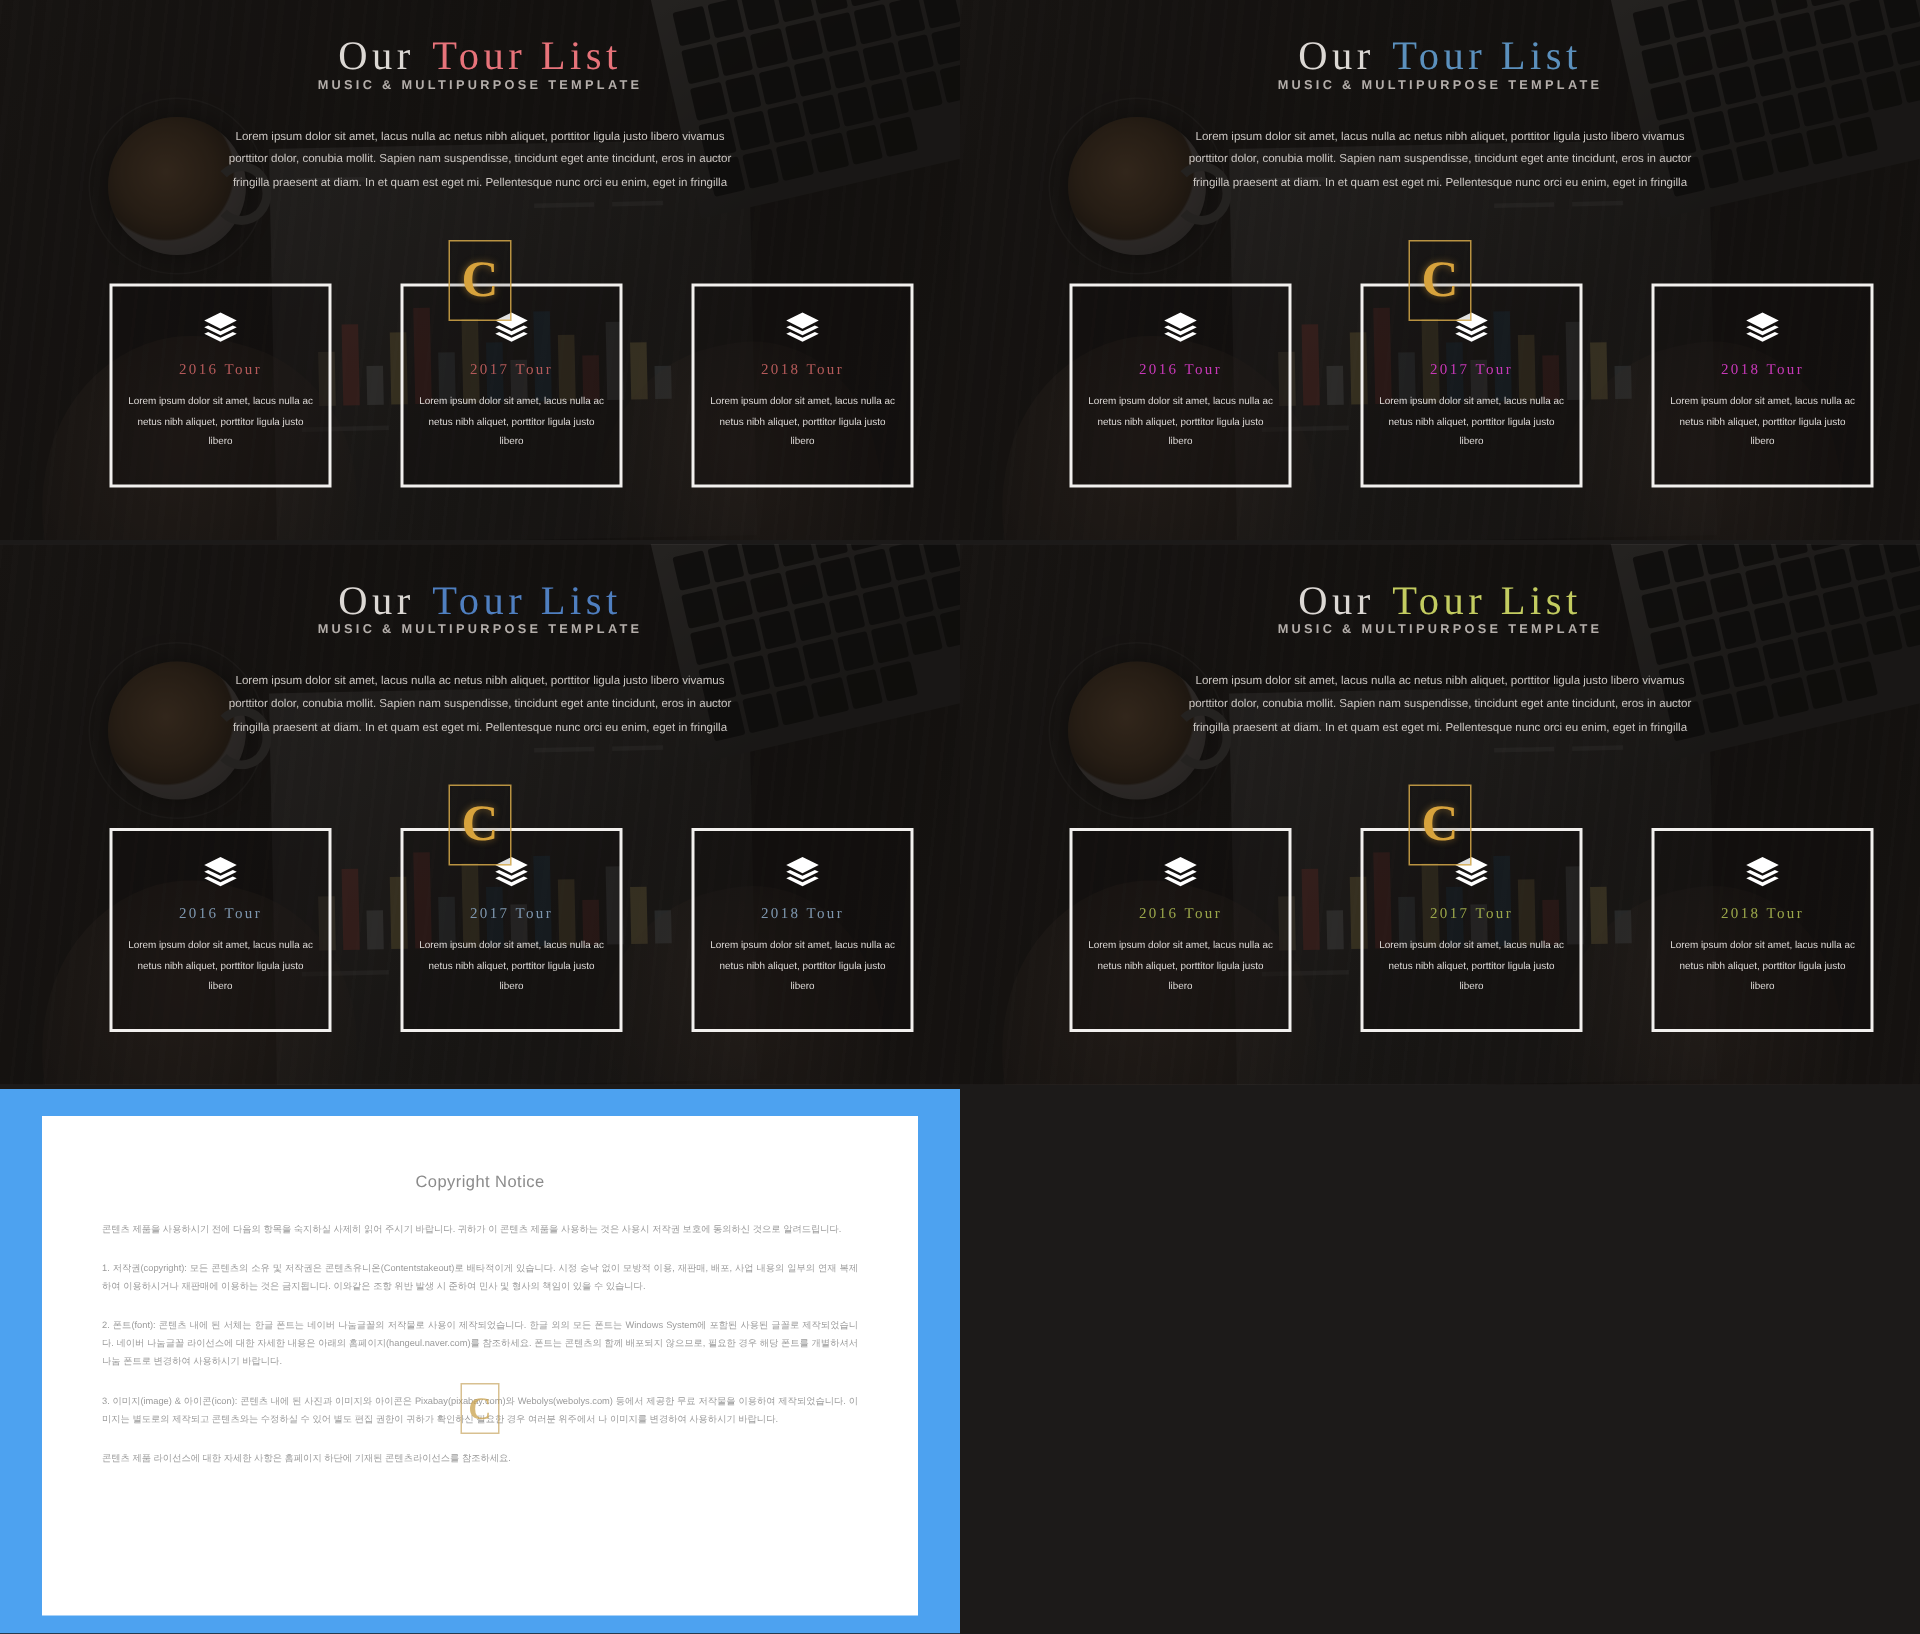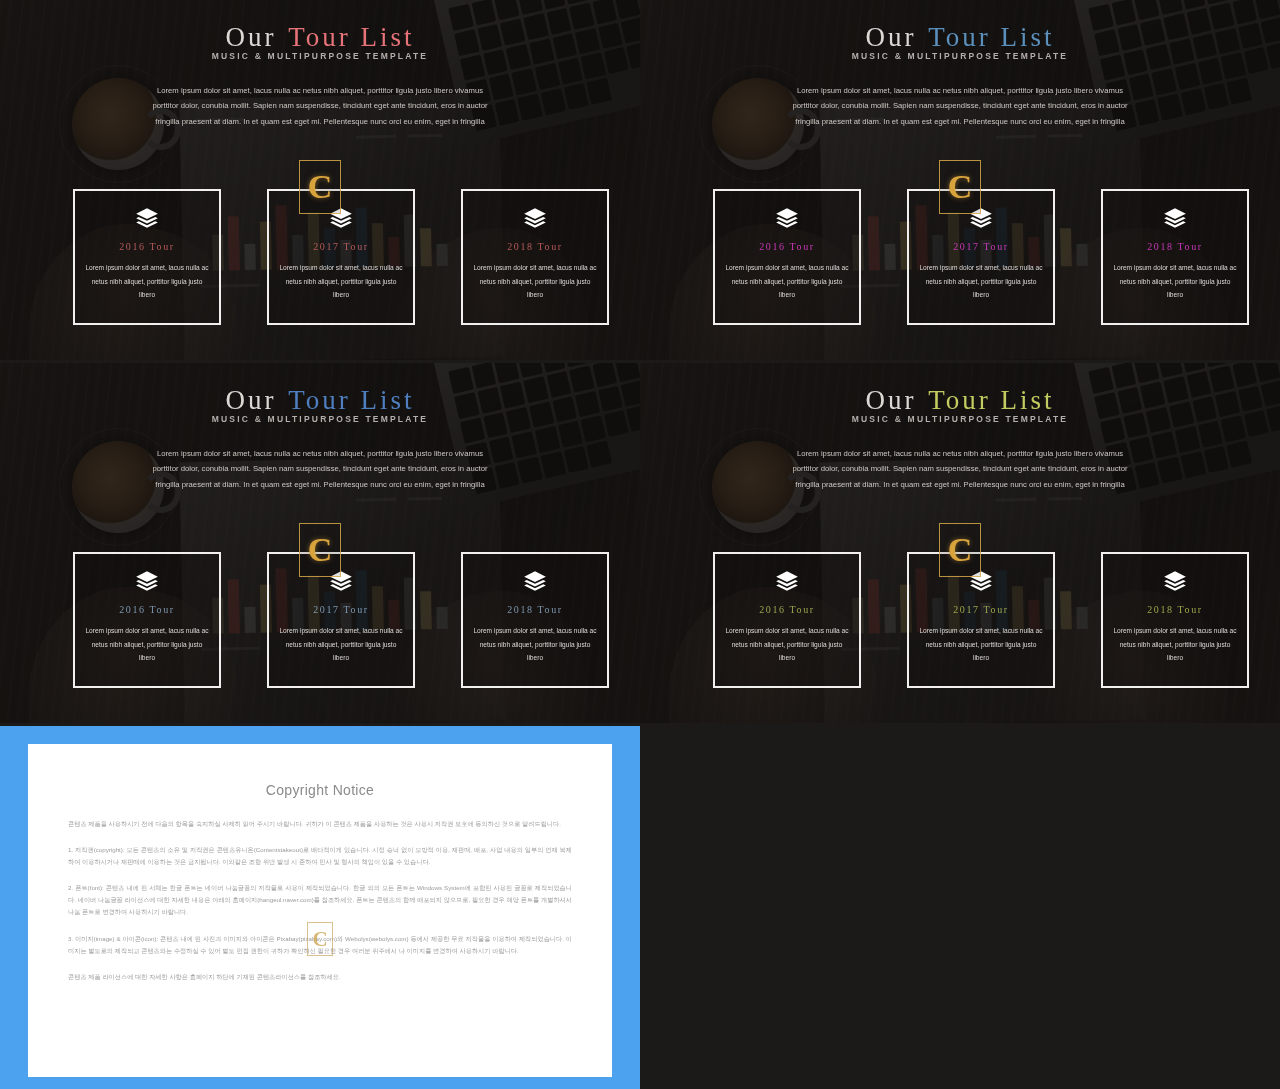--- a/index.html
+++ b/index.html
@@ -144,21 +144,21 @@
   }
   #doc .sheet {
     width: 100%; height: 100%; background: #ffffff;
     padding: 34px 40px; position: relative; overflow: hidden;
   }
   #doc h1 {
     text-align: center; font-size: 12.5px; color: #2b2b2b; font-weight: 700;
     letter-spacing: 0.5px;
   }
   #doc h2 {
-    text-align: center; font-size: 14px; color: #8b8b8b; font-weight: 400;
+    text-align: center; font-size: 11px; color: #8b8b8b; font-weight: 400;
     margin-top: 4px; letter-spacing: 0.3px;
   }
   #doc .para {
     margin-top: 20px; font-size: 6.2px; line-height: 1.95; color: #9b9b9b;
     text-align: justify; word-break: break-all;
   }
   #doc .para.sec { margin-top: 14px; }
   #doc .wm2 {
     position: absolute; left: 50%; top: 178px; transform: translateX(-50%);
     width: 26px; height: 34px; border: 1px solid rgba(190,150,70,0.6);

